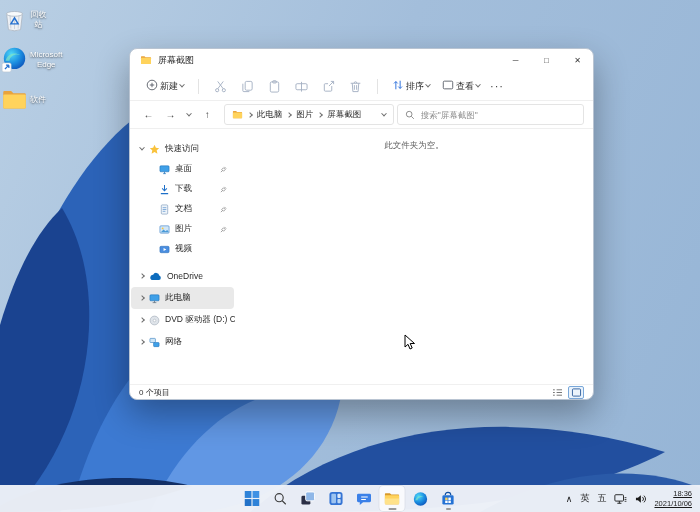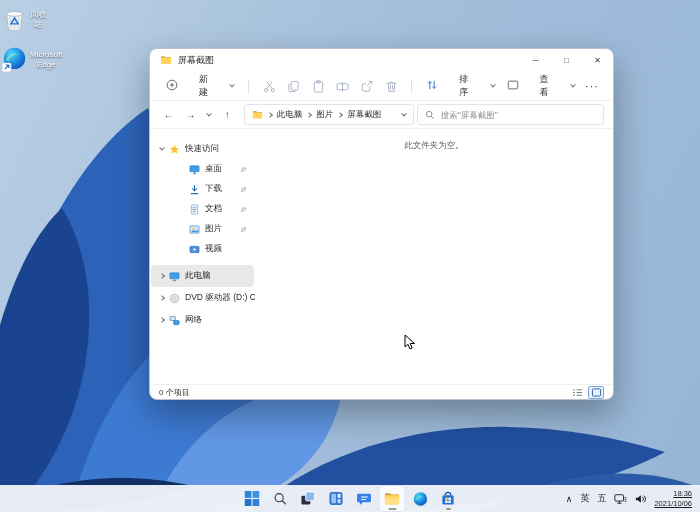--- a/index.html
+++ b/index.html
@@ -11,30 +11,30 @@
   
   .desk-icons { position:absolute; left:1px; top:6px; width:46px; display:flex; flex-direction:column; gap:13px; }
   .dicon { display:flex; flex-direction:row; align-items:center; gap:2px; cursor:default; }
   .dicon .glyph { width:27px; height:27px; position:relative; }
   .dicon .lbl { font-size:8px; color:#fff; text-align:center; line-height:1.2;
     text-shadow:0 1px 2px rgba(0,0,0,.65); max-width:46px; }
 
   
   .win { position:absolute; left:129px; top:48px; width:465px; height:352px; background:#fff;
     border:1px solid #b9c4d2; border-radius:8px; box-shadow:0 14px 34px rgba(0,0,0,.32);
-    display:flex; flex-direction:column; overflow:hidden;margin-left:20px; }
+    display:flex; flex-direction:column; overflow:hidden; }
   .titlebar { height:23px; display:flex; align-items:center; gap:6px; padding-left:10px; flex:none; }
   .title { font-size:9px; color:#1f1f1f; }
   .controls { margin-left:auto; display:flex; height:100%; }
   .ctrl { width:31px; height:100%; display:flex; align-items:center; justify-content:center;
     font-size:8px; color:#3a3a3a; }
 
   .toolbar { height:29px; display:flex; align-items:center; padding:0 10px; flex:none;
     border-bottom:1px solid #efefef; }
-  .tbtn { display:flex; align-items:center; gap:21px; font-size:9px; color:#1f1f1f;
+  .tbtn { display:flex; align-items:center; gap:2px; font-size:9px; color:#1f1f1f;
     padding:3px 6px; border-radius:4px; }
   .vdiv { width:1px; height:15px; background:#e3e3e3; margin:0 8px; flex:none; }
   .icobtn { width:27px; display:flex; align-items:center; justify-content:center; padding:3px 0; }
   .chev { display:inline-block; width:4px; height:4px; border-right:1px solid #6d6d6d;
     border-bottom:1px solid #6d6d6d; flex:none; }
   .chev.down { transform:rotate(45deg) translate(-1px,-1px); }
   .chev.right { transform:rotate(-45deg); }
   .more-dots { font-size:11px; color:#3c3c3c; letter-spacing:1px; padding:0 4px; }
 
   .addrbar { height:28px; display:flex; align-items:center; padding:0 9px; gap:3px; flex:none;
@@ -48,21 +48,21 @@
   .searchbox { margin-left:auto; display:flex; align-items:center; gap:6px; height:21px;
     width:188px; border:1px solid #e4e4e4; border-radius:3px; padding:0 7px; }
   .searchbox input { border:none; outline:none; width:100%; font-size:8.5px; color:#555; background:transparent; }
   .searchbox input::placeholder { color:#8f8f8f; }
 
   .winbody { flex:1; display:flex; min-height:0; }
   .sidebar { width:105px; flex:none; padding-top:10px; overflow:hidden; }
   .srow { height:20px; display:flex; align-items:center; gap:5px; padding-left:9px;
     font-size:8.5px; color:#2a2a2a; position:relative; margin:0 1px; border-radius:4px; white-space:nowrap; }
   .srow .exp { flex:none; }
-  .srow.child { padding-left:38px; }
+  .srow.child { padding-left:28px; }
   .srow.group { height:22px; }
   .srow.sel { background:#e9e9e9; }
   .pinic { position:absolute; right:7px; top:6px; }
   .sideicon { flex:none; display:inline-flex; }
 
   .main { flex:1; position:relative; background:#fff; }
   .empty-msg { position:absolute; top:11px; left:0; right:0; text-align:center;
     font-size:8.5px; color:#636363; }
 
   .statusbar { height:15px; flex:none; display:flex; align-items:center; padding:0 9px;
@@ -128,20 +128,29 @@
             </radialGradient>
           </defs>
           <circle cx="12" cy="11" r="9.5" fill="url(#eg1)"></circle>
           <path d="M4,13 C6,7 12,5 17,8 C14,6.5 8,8 7.5,13 Z" fill="#7fe3c7" opacity=".75"></path>
           <rect x="1" y="15" width="8" height="8" rx="1.5" fill="#fff" stroke="#b9c2cc" stroke-width=".5"></rect>
           <path d="M3.5,20.5 L7,17 M7,17 h-2.6 M7,17 v2.6" stroke="#2470cf" stroke-width="1.1" fill="none"></path>
         </svg>
       </span>
       <span class="lbl">Microsoft Edge</span>
     </div>
+    <div class="dicon">
+      <span class="glyph">
+        <svg viewBox="0 0 24 24" width="27" height="27">
+          <path d="M2,5.5 Q2,4.5 3,4.5 L9,4.5 L11,6.5 L21,6.5 Q22,6.5 22,7.5 L22,19 Q22,20 21,20 L3,20 Q2,20 2,19 Z" fill="#e8a33d"></path>
+          <path d="M2,8.5 Q2,7.5 3,7.5 L21,7.5 Q22,7.5 22,8.5 L22,19 Q22,20 21,20 L3,20 Q2,20 2,19 Z" fill="#ffd35c"></path>
+        </svg>
+      </span>
+      <span class="lbl">软件</span>
+    </div>
   </div>
 
   <div class="win">
 
     <div class="titlebar">
       <span>
         <svg viewBox="0 0 24 24" width="12" height="12">
           <path d="M2,5.5 Q2,4.5 3,4.5 L9,4.5 L11,6.5 L21,6.5 Q22,6.5 22,7.5 L22,19 Q22,20 21,20 L3,20 Q2,20 2,19 Z" fill="#e8a33d"></path>
           <path d="M2,8.5 Q2,7.5 3,7.5 L21,7.5 Q22,7.5 22,8.5 L22,19 Q22,20 21,20 L3,20 Q2,20 2,19 Z" fill="#ffd35c"></path>
         </svg>
@@ -340,20 +349,29 @@
               <rect x="1" y="2.5" width="10" height="7" rx="1.2" fill="#4a8ee0" stroke="#2a6cb8" stroke-width=".6"></rect>
               <path d="M5,4.3 L8,6 L5,7.7 Z" fill="#fff"></path>
             </svg>
           </span>
           <span>视频</span>
         </div>
 
 
         <div style="height:6px"></div>
 
+        <div class="srow group">
+          <span class="chev right exp"></span>
+          <span class="sideicon">
+            <svg viewBox="0 0 14 10" width="13" height="9">
+              <path d="M4,9 a3,3 0 0 1 0.4,-6 a3.6,3.6 0 0 1 6.8,1 a2.6,2.6 0 0 1 -0.4,5 Z" fill="#0d6cbd"></path>
+            </svg>
+          </span>
+          <span>OneDrive</span>
+        </div>
 
         <div class="srow group sel">
           <span class="chev right exp"></span>
           <span class="sideicon">
             <svg viewBox="0 0 12 12" width="11" height="11">
               <rect x="1" y="2" width="10" height="6.5" rx="1" fill="#3fa0e8" stroke="#1d6fb8" stroke-width=".6"></rect>
               <path d="M4,10.5 h4 M6,8.5 v2" stroke="#5a6b7c" stroke-width=".8"></path>
             </svg>
           </span>
           <span>此电脑</span>

